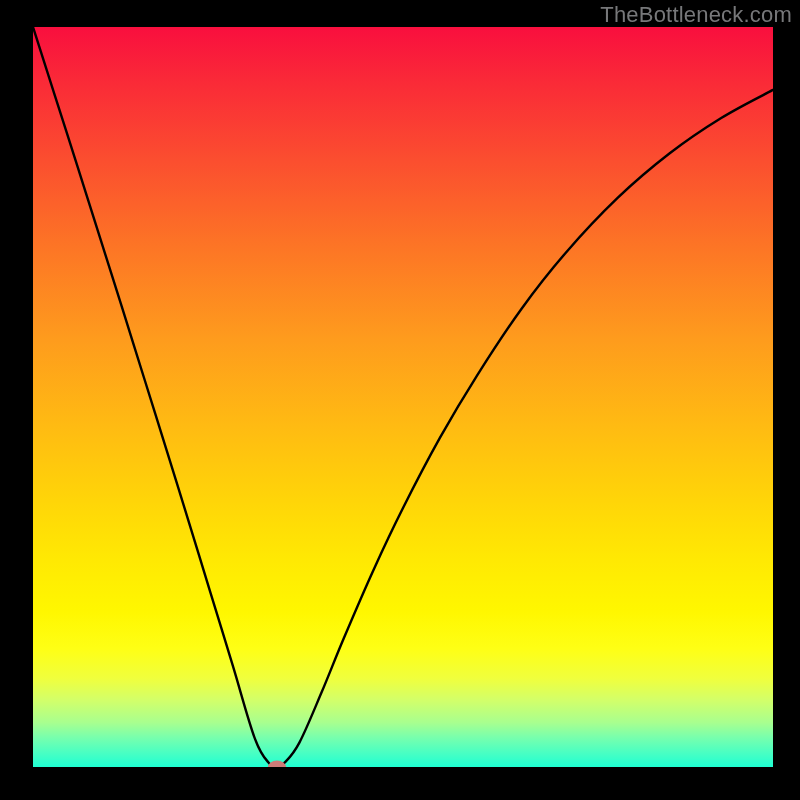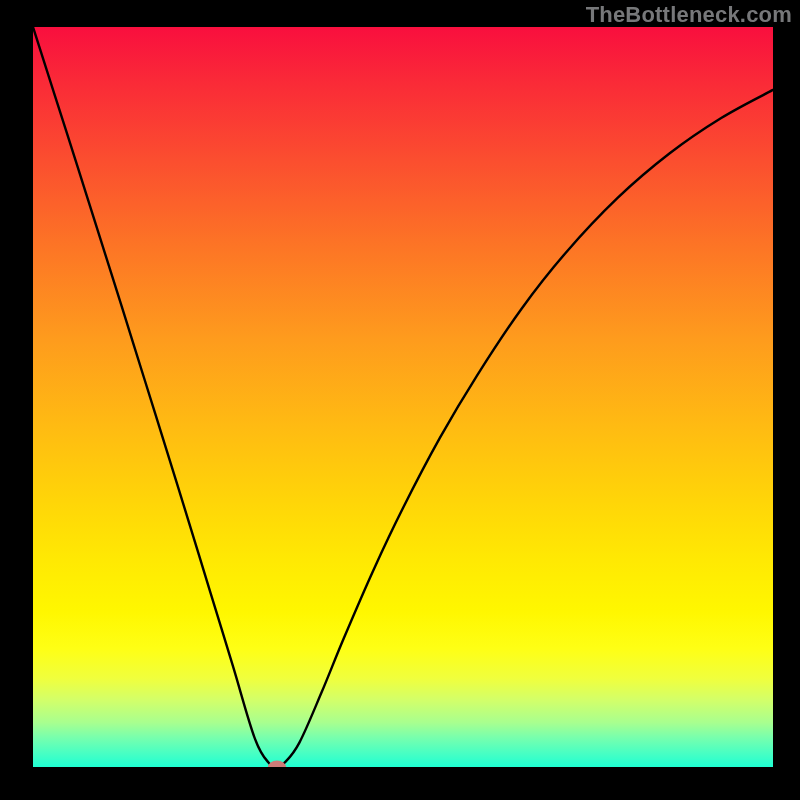--- a/index.html
+++ b/index.html
@@ -15,21 +15,21 @@
     width: 800px;
     height: 800px;
     background: #000;
   }
   .watermark {
     position: absolute;
     top: 2px;
     right: 8px;
     color: #77787a;
     font-size: 22px;
-    font-weight: 700;
+    font-weight: 400;
     letter-spacing: 0.2px;
     z-index: 5;
   }
   .plot-area {
     position: absolute;
     left: 33px;
     top: 27px;
     width: 740px;
     height: 740px;
     overflow: hidden;

